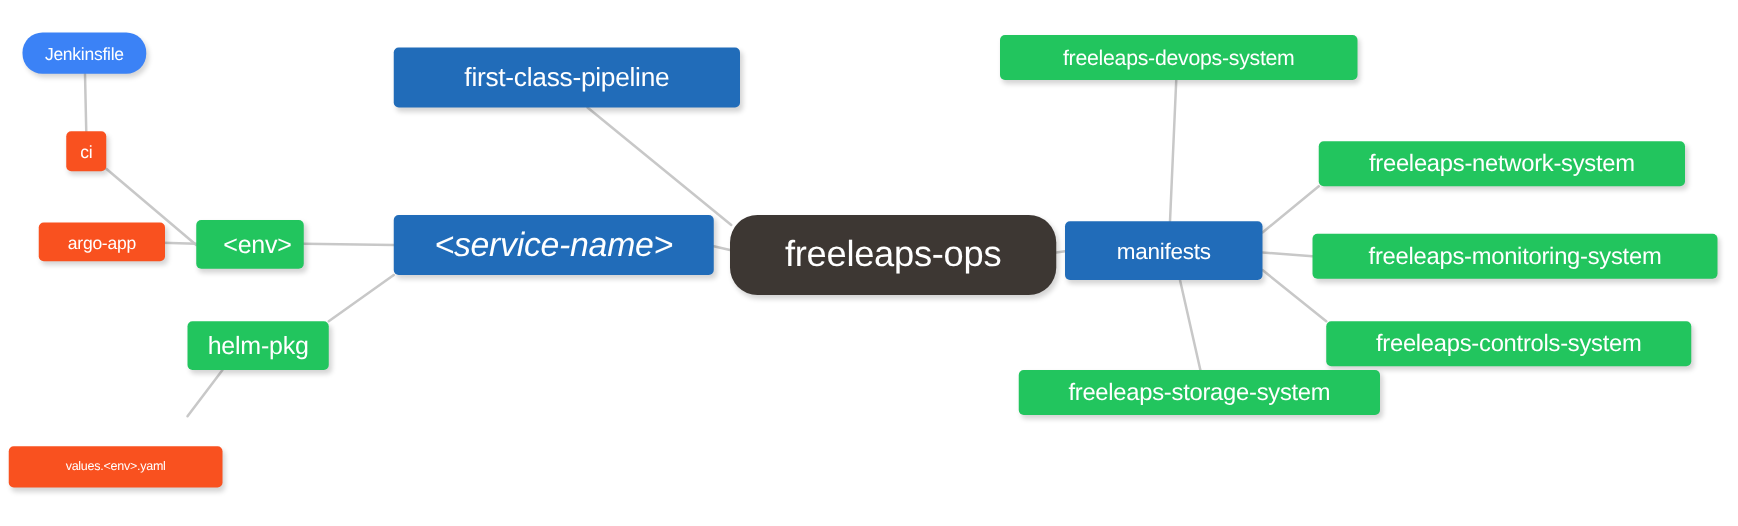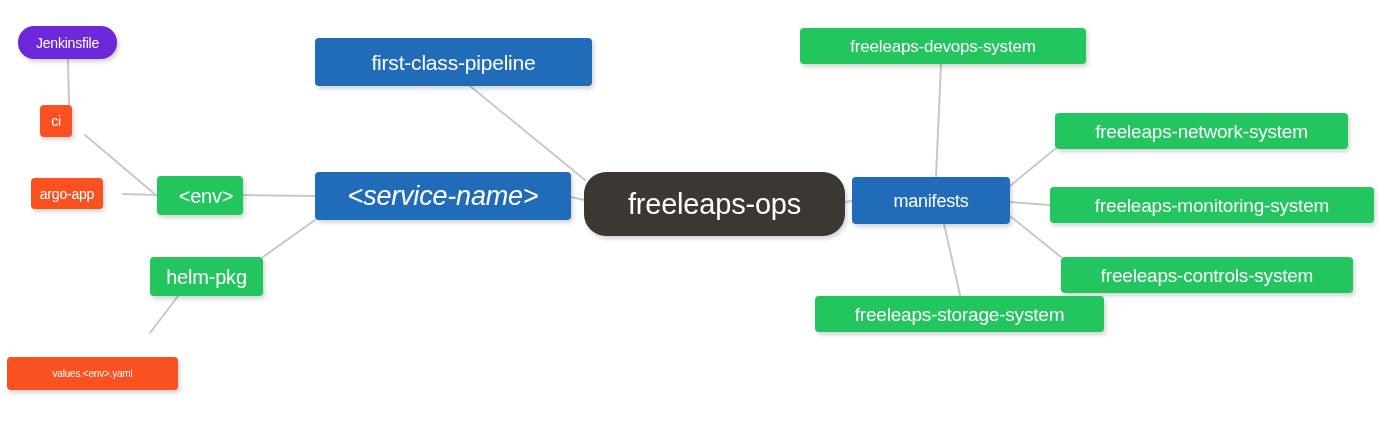--- a/index.html
+++ b/index.html
@@ -54,27 +54,27 @@
       <line x1="585" y1="180" x2="470" y2="86" stroke="#c8c8c8" stroke-width="2" stroke-linecap="round"></line>
       <line x1="571" y1="197" x2="584" y2="200" stroke="#c8c8c8" stroke-width="2" stroke-linecap="round"></line>
       <line x1="845" y1="202" x2="852" y2="201" stroke="#c8c8c8" stroke-width="2" stroke-linecap="round"></line>
       <line x1="936" y1="177" x2="941" y2="64" stroke="#c8c8c8" stroke-width="2" stroke-linecap="round"></line>
       <line x1="1010" y1="186" x2="1055" y2="149" stroke="#c8c8c8" stroke-width="2" stroke-linecap="round"></line>
       <line x1="1010" y1="202" x2="1050" y2="205" stroke="#c8c8c8" stroke-width="2" stroke-linecap="round"></line>
       <line x1="1010" y1="216" x2="1061" y2="257" stroke="#c8c8c8" stroke-width="2" stroke-linecap="round"></line>
       <line x1="944" y1="224" x2="963" y2="308" stroke="#c8c8c8" stroke-width="2" stroke-linecap="round"></line>
     </svg>
   <div id="nodes">
-      <div class="node" style="left: 18px; top: 26px; width: 99px; height: 33px; background: #6d28d9; font-size: 14px; border-radius: 16px;">
+      <div class="node" style="left: 18px; top: 26px; width: 99px; height: 33px; background: #3b82f6; font-size: 14px; border-radius: 16px;">
         <span class="node-label">Jenkinsfile</span>
       </div>
-      <div class="node" style="left: 40px; top: 105px; width: 32px; height: 32px; background: rgb(249, 81, 31); font-size: 14px; justify-content: center;">
+      <div class="node" style="left: 53px; top: 105px; width: 32px; height: 32px; background: rgb(249, 81, 31); font-size: 14px; justify-content: center;">
         <span class="node-label">ci</span>
       </div>
-      <div class="node" style="left: 31px; top: 178px; width: 72px; height: 31px; background: rgb(249, 81, 31); font-size: 14px;">
+      <div class="node" style="left: 31px; top: 178px; width: 101px; height: 31px; background: rgb(249, 81, 31); font-size: 14px;">
         <span class="node-label">argo-app</span>
       </div>
       <div class="node" style="left: 157px; top: 176px; width: 86px; height: 39px; background: rgb(34, 197, 94); font-size: 20px; padding-left: 12px;">
         <span class="node-label">&lt;env&gt;</span>
       </div>
       <div class="node" style="left: 150px; top: 257px; width: 113px; height: 39px; background: rgb(34, 197, 94); font-size: 20px;">
         <span class="node-label">helm-pkg</span>
       </div>
       <div class="node" style="left: 7px; top: 333px; width: 171px; height: 33px; background: rgb(249, 81, 31); font-size: 10px; margin-top: 24px;">
         <span class="node-label">values.&lt;env&gt;.yaml</span>

